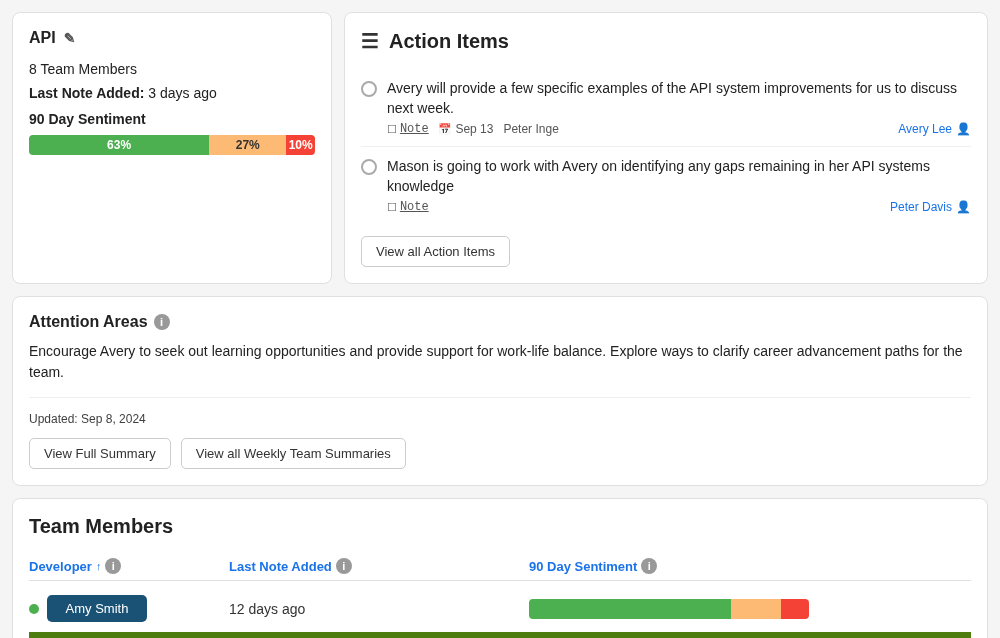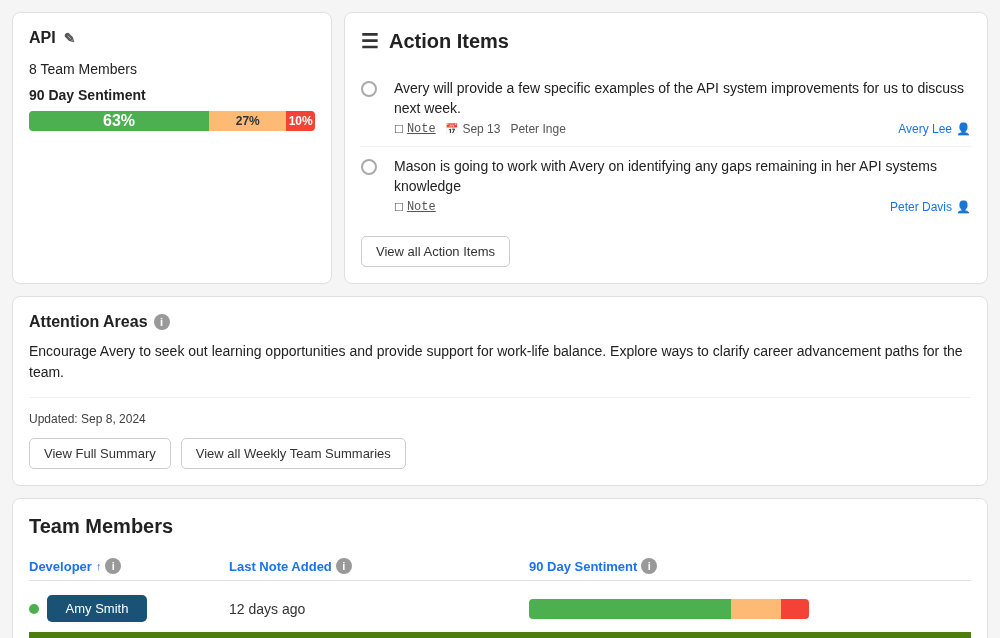--- a/index.html
+++ b/index.html
@@ -71,21 +71,21 @@
       border-radius: 4px;
       overflow: hidden;
     }
 
     .sentiment-green {
       background: #4caf50;
       display: flex;
       align-items: center;
       justify-content: center;
       color: white;
-      font-size: 16px;
+      font-size: 12px;
       font-weight: 600;
     }
 
     .sentiment-yellow {
       background: #fdba74;
       display: flex;
       align-items: center;
       justify-content: center;
       color: #333;
       font-size: 12px;
@@ -117,21 +117,21 @@
     }
 
     .checklist-icon {
       color: #333;
       font-size: 20px;
     }
 
     .action-item {
       display: flex;
       align-items: flex-start;
-      gap: 17px;
+      gap: 10px;
       padding: 10px 0;
       border-bottom: 1px solid #f0f0f0;
     }
 
     .action-item:last-of-type {
       border-bottom: none;
     }
 
     .radio-circle {
       width: 16px;
@@ -378,20 +378,24 @@
 
   <div class="top-row">
 
     <div class="card api-card">
       <div class="api-card-title">
         <span>API</span>
         <span class="edit-icon">✎</span>
       </div>
       <div class="api-stat">
         <span>8 Team Members</span>
+      </div>
+      <div class="api-stat">
+        <span class="api-stat-label">Last Note Added:</span>
+        <span>3 days ago</span>
       </div>
       <div class="sentiment-label">90 Day Sentiment</div>
       <div class="sentiment-bar">
         <div class="sentiment-green" style="width:63%">
           <span>63%</span>
         </div>
         <div class="sentiment-yellow" style="width:27%">
           <span>27%</span>
         </div>
         <div class="sentiment-red" style="width:10%">

